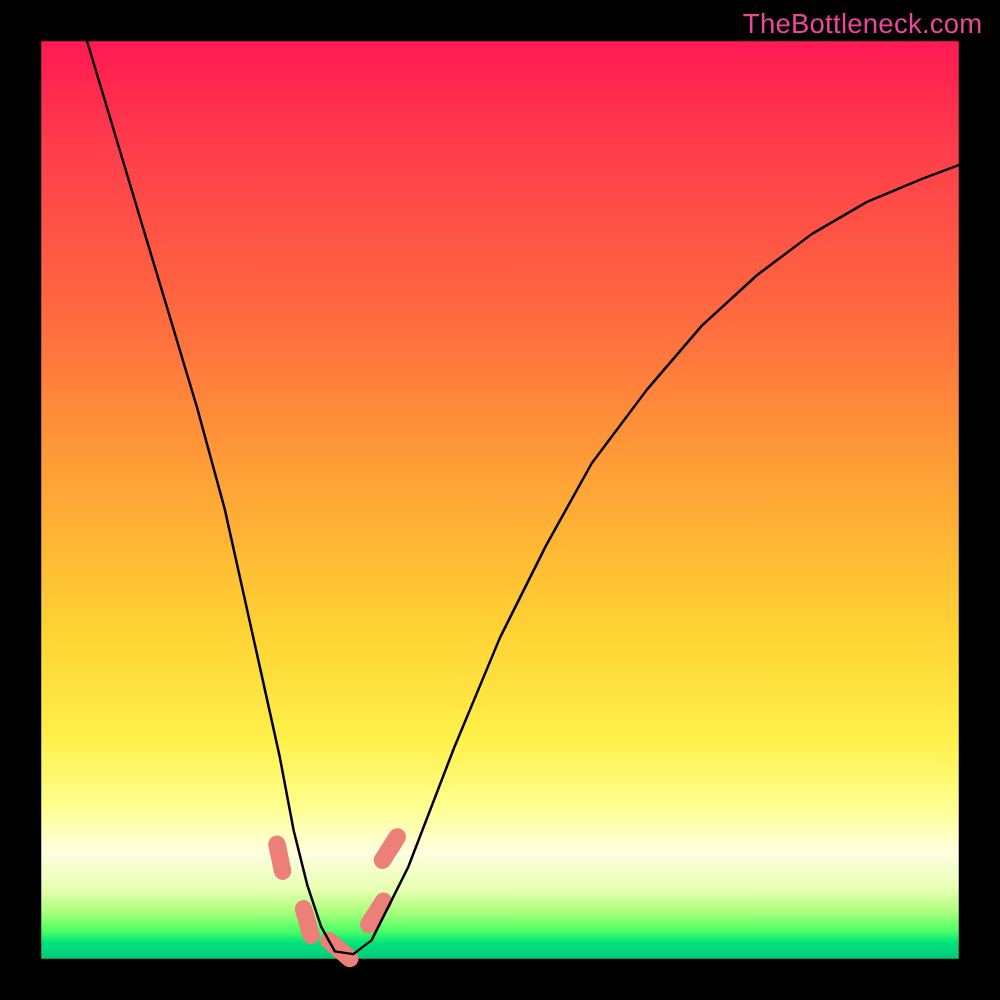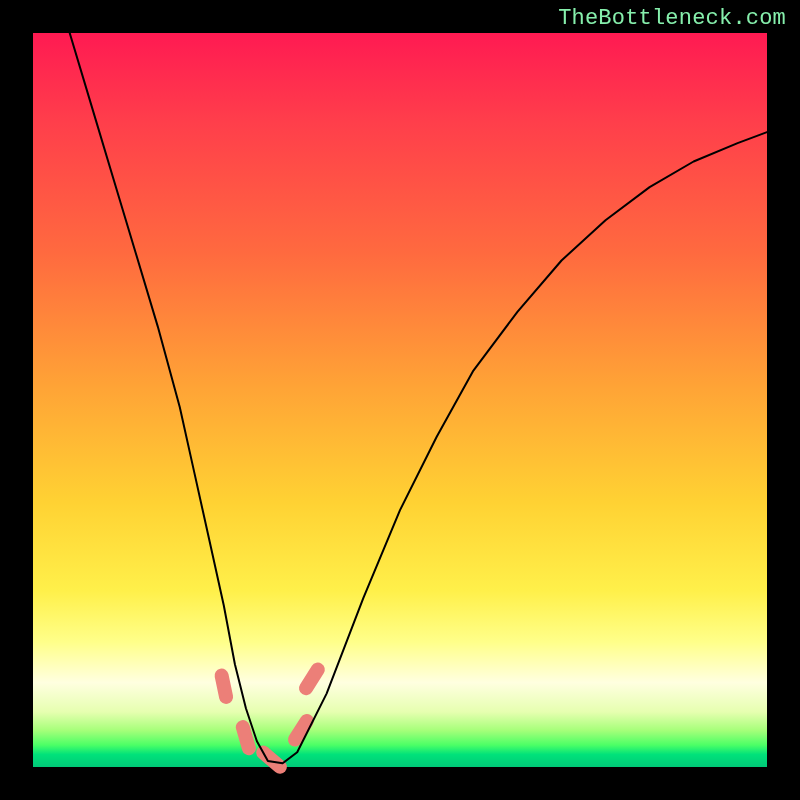--- a/index.html
+++ b/index.html
@@ -39,25 +39,25 @@
         #a6ff7a 95%,
         #4cff66 97%,
         #00e27a 98.3%,
         #00c978 100%
       );
   }
   .watermark {
     position: absolute;
     top: 6px;
     right: 14px;
-    color: #86efac;
+    color: #ec4899;
     font-size: 22px;
     letter-spacing: 0.2px;
     font-weight: 500;
-    font-family: Liberation Mono, monospace;
+    font-family: Liberation Sans, sans-serif;
   }
   svg.curve {
     position: absolute;
     left: 0;
     top: 0;
     width: 734px;
     height: 734px;
     overflow: visible;
   }
   .curve-path {

